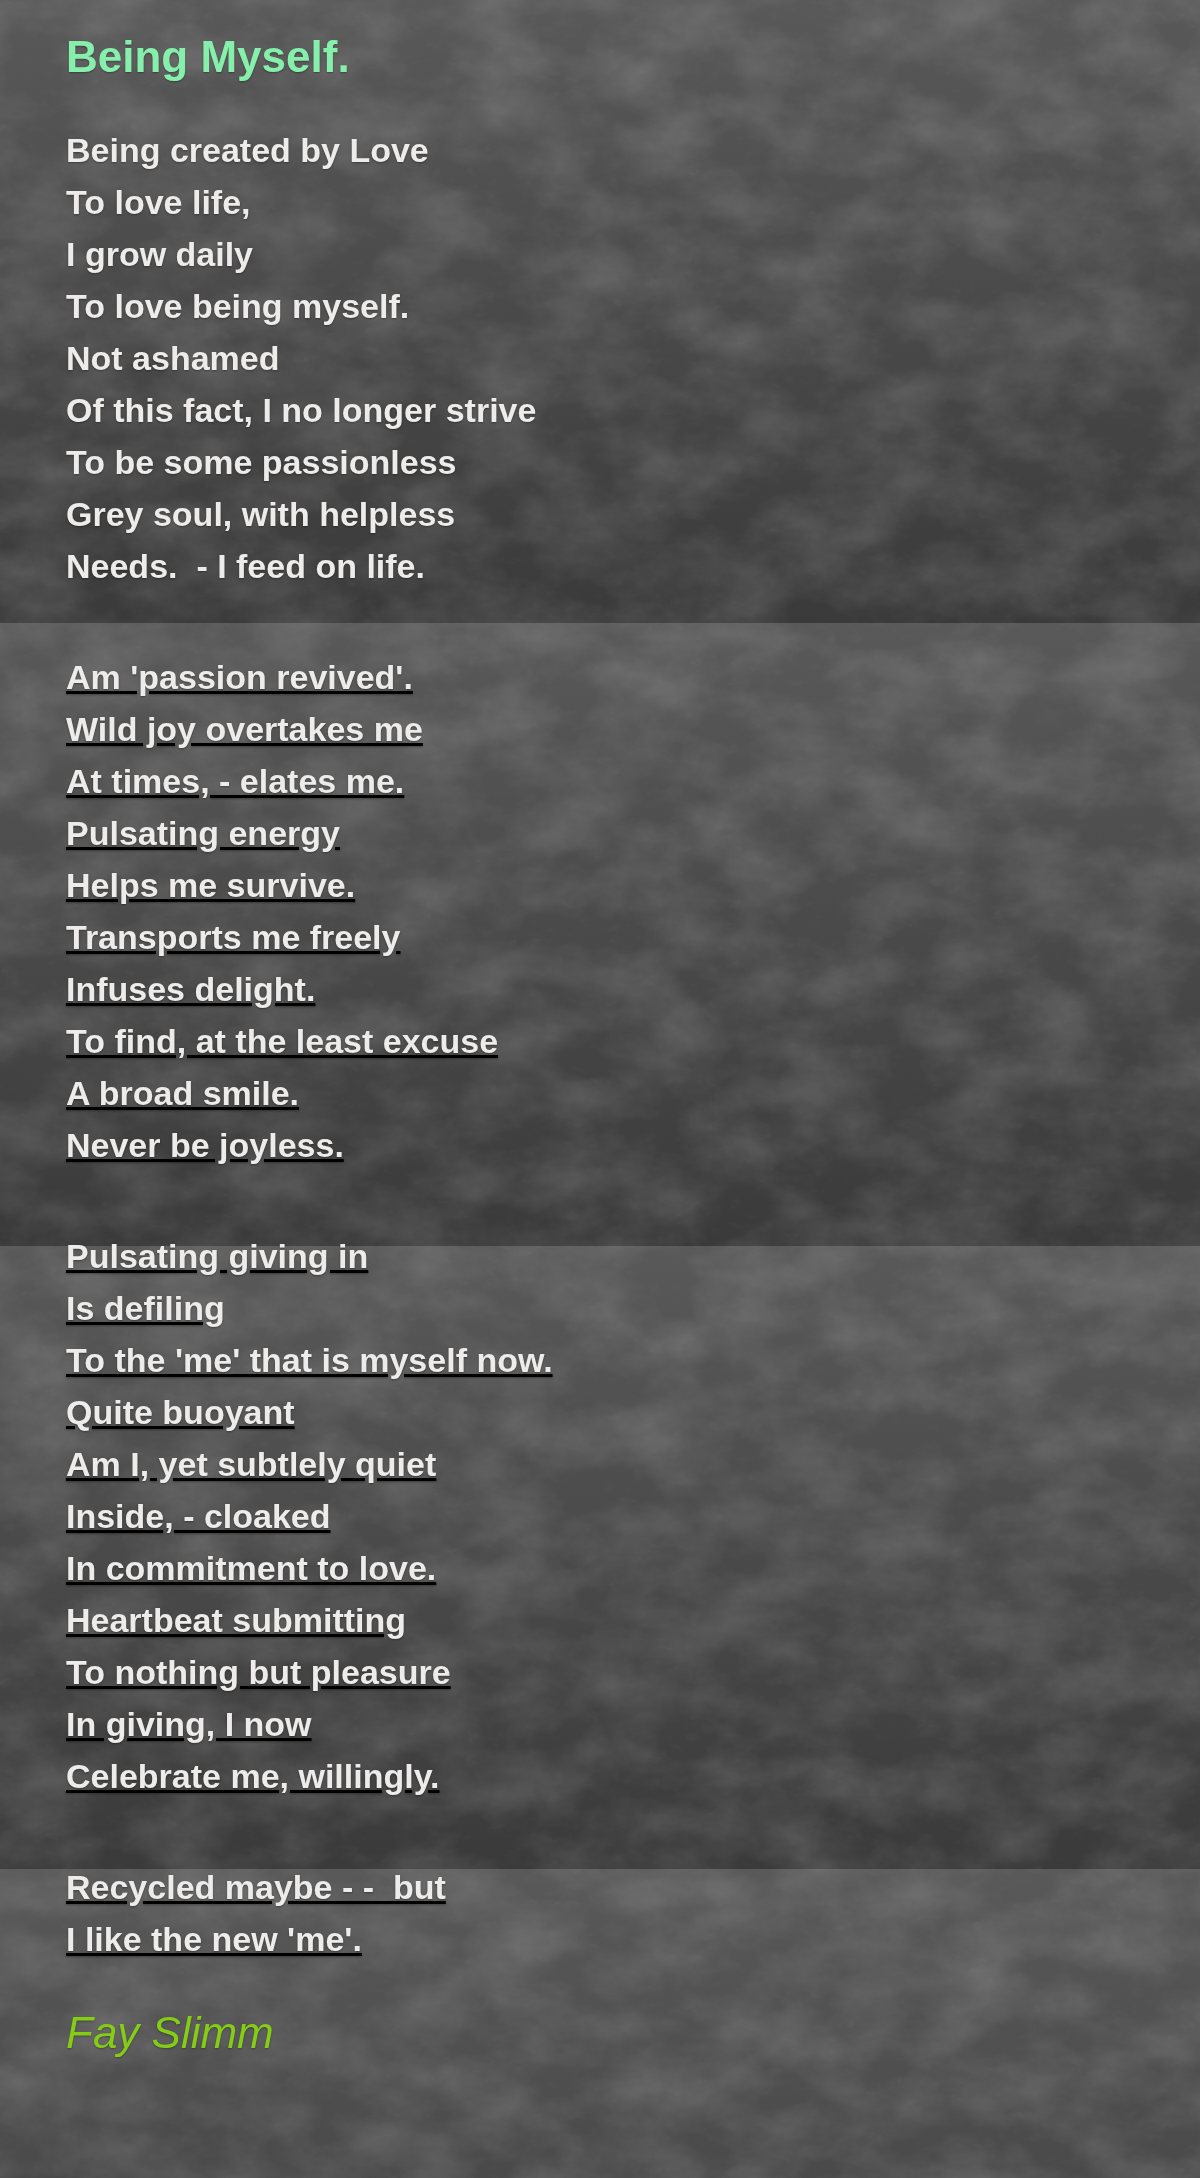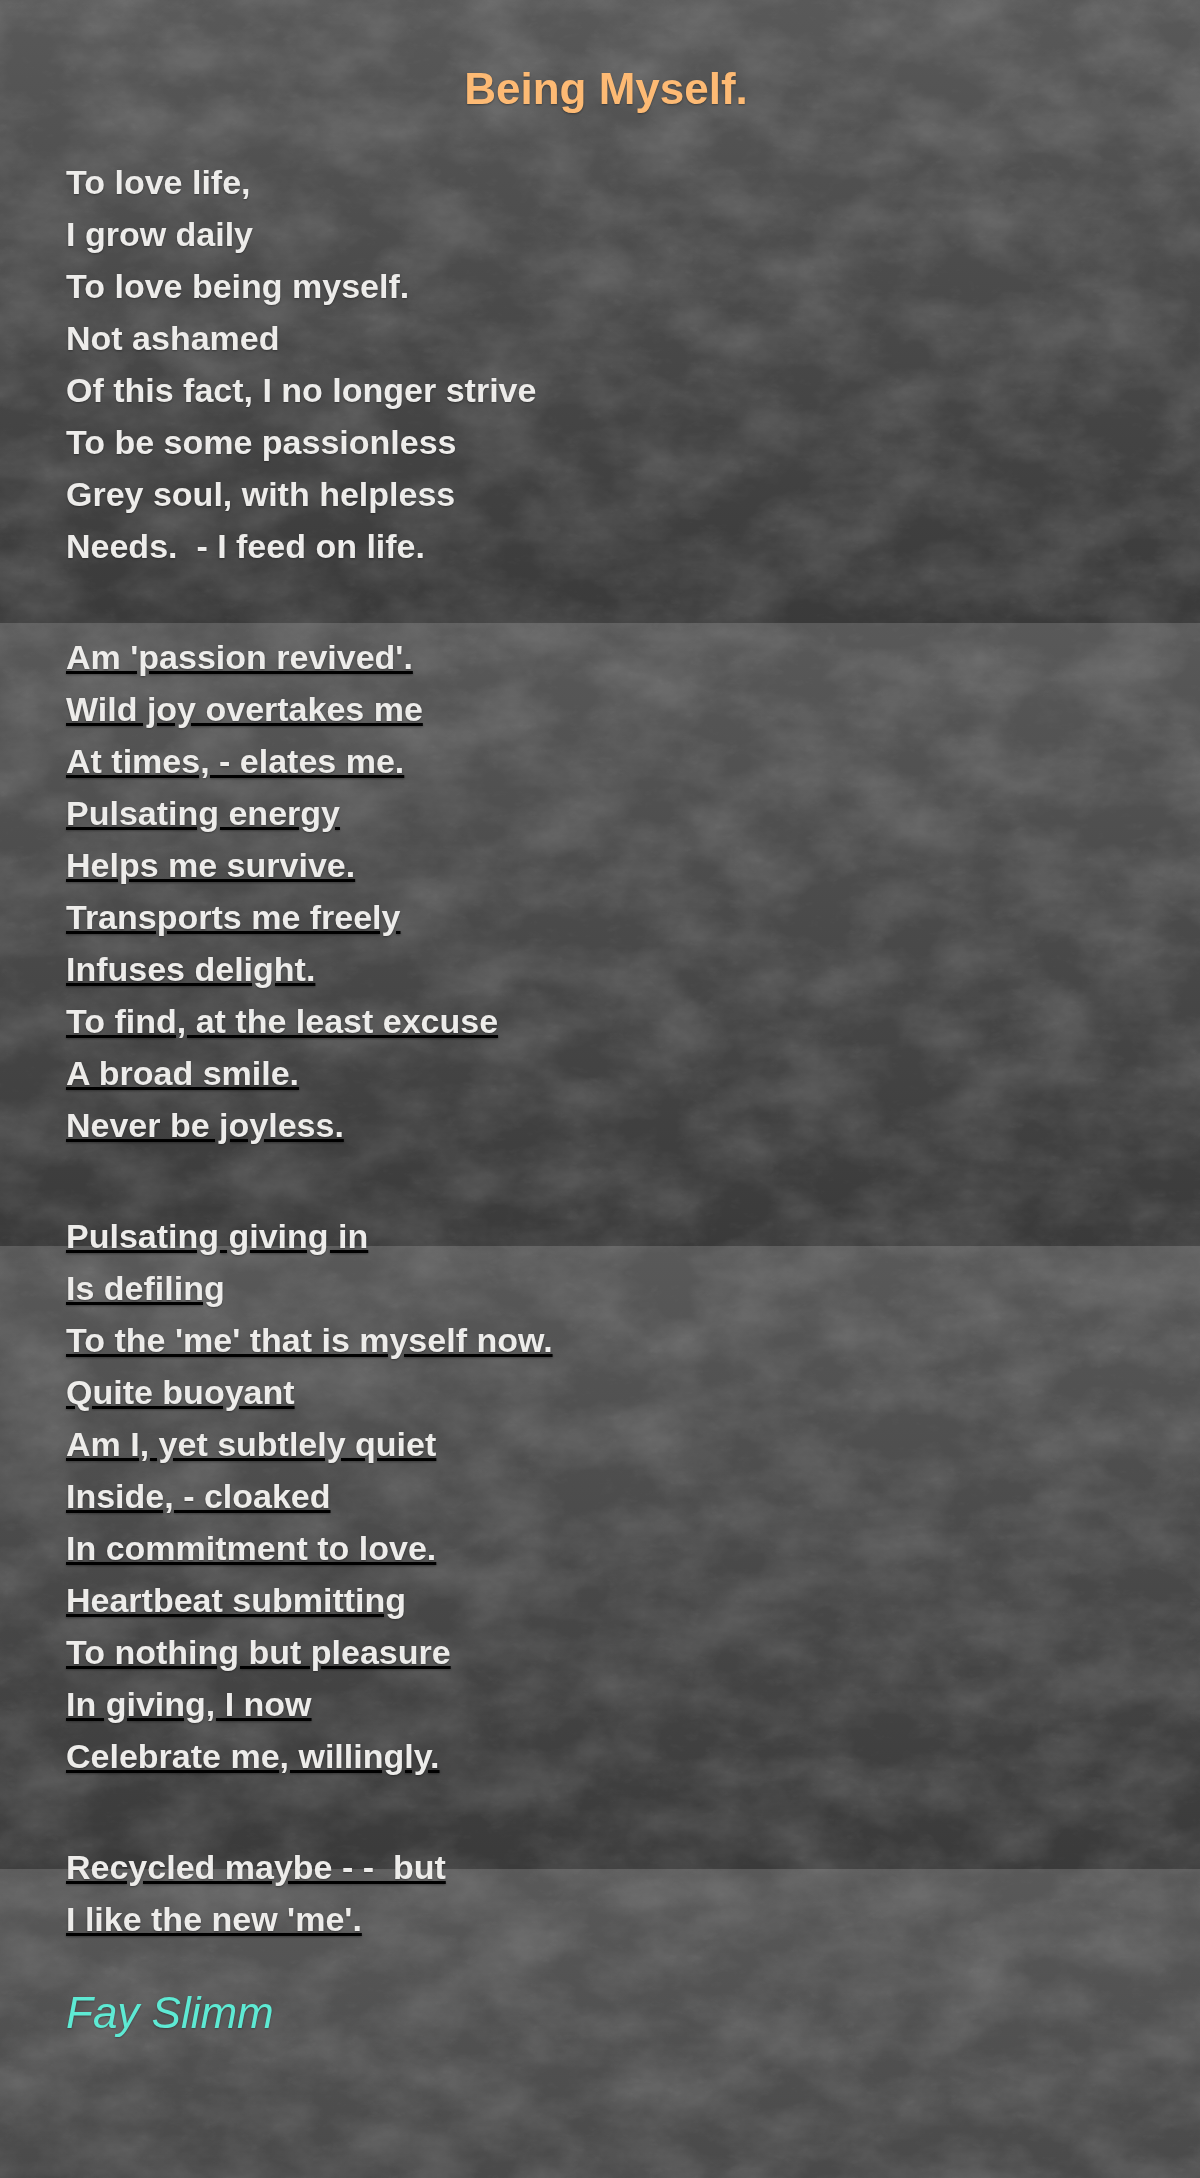--- a/index.html
+++ b/index.html
@@ -17,47 +17,46 @@
     width: 1200px; height: 2178px;
     display: block;
   }
   .content {
     position: absolute;
     top: 0;
     left: 66px;
     width: 1080px;
   }
   .title {
-    margin: 64px 0 0 0;
+    margin: 32px 0 0 0;
     font-size: 44px;
     line-height: 50px;
     font-weight: bold;
-    color: #fdba74;
+    color: #86efac;
     text-shadow: 0 1px 2px rgba(0,0,0,0.35);
-    text-align: center;
   }
   .stanza { margin: 0; padding: 0; }
   .stanza-first { margin-top: 42px; }
   .stanza-next  { margin-top: 59px; text-decoration: underline; }
   .line {
     margin: 0;
     font-size: 34px;
     line-height: 52px;
     font-weight: bold;
     color: #edecea;
     white-space: pre-wrap;
     text-shadow: 0 1px 2px rgba(0,0,0,0.35);
   }
   .author {
     margin: 42px 0 0 0;
     font-size: 44px;
     line-height: 52px;
     font-style: italic;
     font-weight: normal;
-    color: #5eead4;
+    color: #84cc16;
     text-shadow: 0 1px 2px rgba(0,0,0,0.3);
   }
 </style>
 </head>
 <body>
 
 <div class="page">
 
   <svg class="bg" width="1200" height="2178" viewBox="0 0 1200 2178" preserveAspectRatio="none" aria-hidden="true">
     <defs>
@@ -81,20 +80,21 @@
     <rect x="0" y="1869" width="1200" height="623" fill="url(#bandGrad)"></rect>
     <rect x="0" y="0" width="1200" height="2178" filter="url(#swirlTex)" opacity="0.28"></rect>
     <rect x="0" y="0" width="1200" height="2178" filter="url(#fineTex)" opacity="0.10"></rect>
   </svg>
 
   <div class="content">
 
     <h1 class="title">Being Myself.</h1>
 
     <div class="stanza stanza-first">
+      <p class="line">Being created by Love</p>
       <p class="line">To love life,</p>
       <p class="line">I grow daily</p>
       <p class="line">To love being myself.</p>
       <p class="line">Not ashamed</p>
       <p class="line">Of this fact, I no longer strive</p>
       <p class="line">To be some passionless</p>
       <p class="line">Grey soul, with helpless</p>
       <p class="line">Needs.  - I feed on life.</p>
     </div>
 

